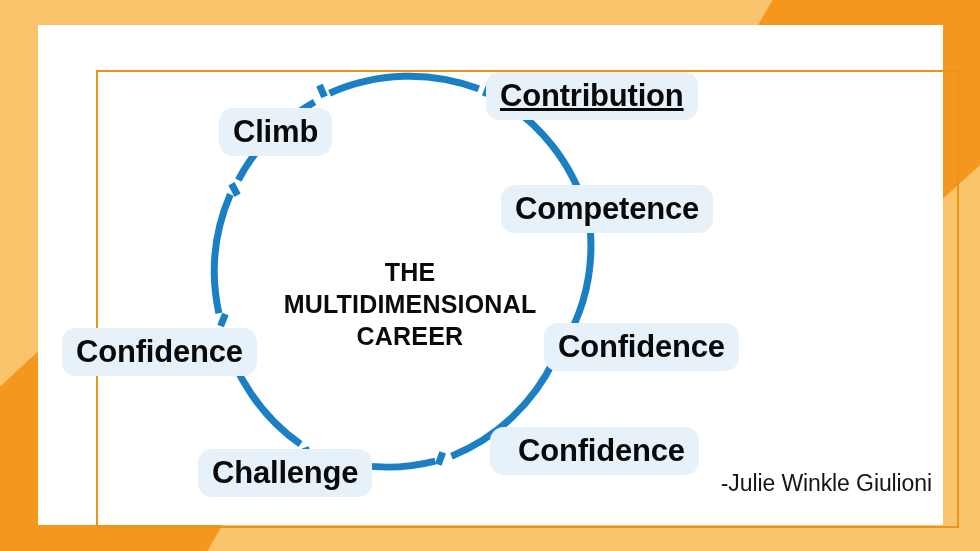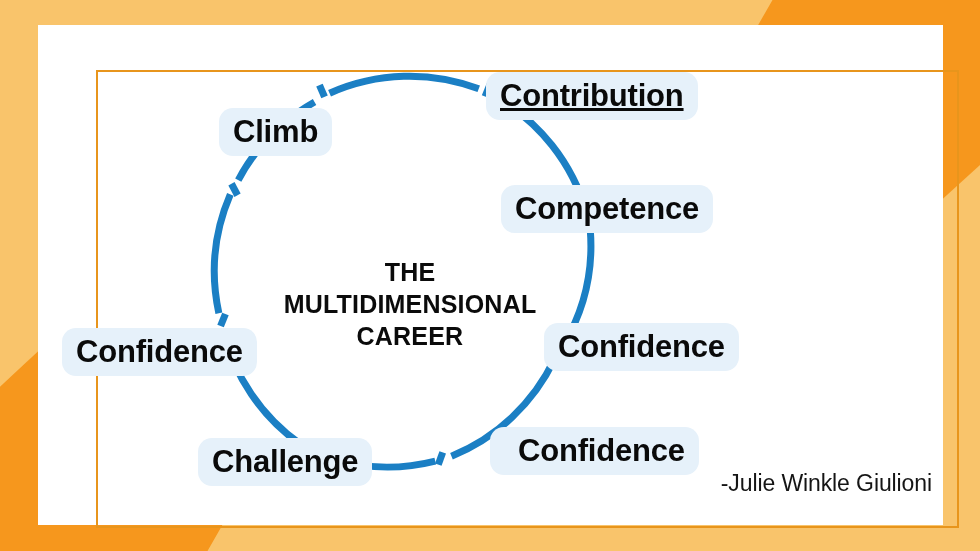--- a/index.html
+++ b/index.html
@@ -124,21 +124,21 @@
     padding: 0 14px;
     white-space: nowrap;
     letter-spacing: -0.2px;
   }
 
   #node-0 { left: 219px; top: 72px; margin-top: 36px; }    
   #node-1 { left: 486px; top: 72px; text-decoration: underline; }    
   #node-2 { left: 501px; top: 185px; border-radius: 14px; }   
   #node-3 { left: 544px; top: 323px; }   
   #node-4 { left: 490px; top: 427px; padding-left: 28px; }   
-  #node-5 { left: 198px; top: 438px; }   
+  #node-5 { left: 198px; top: 449px; }   
   #node-6 { left: 62px;  top: 328px; }   
   #node-7 { left: 144px; top: 185px; }   
 
   
   #attribution {
     position: absolute;
     right: 48px;
     top: 470px;
     font-size: 23px;
     color: #151515;

